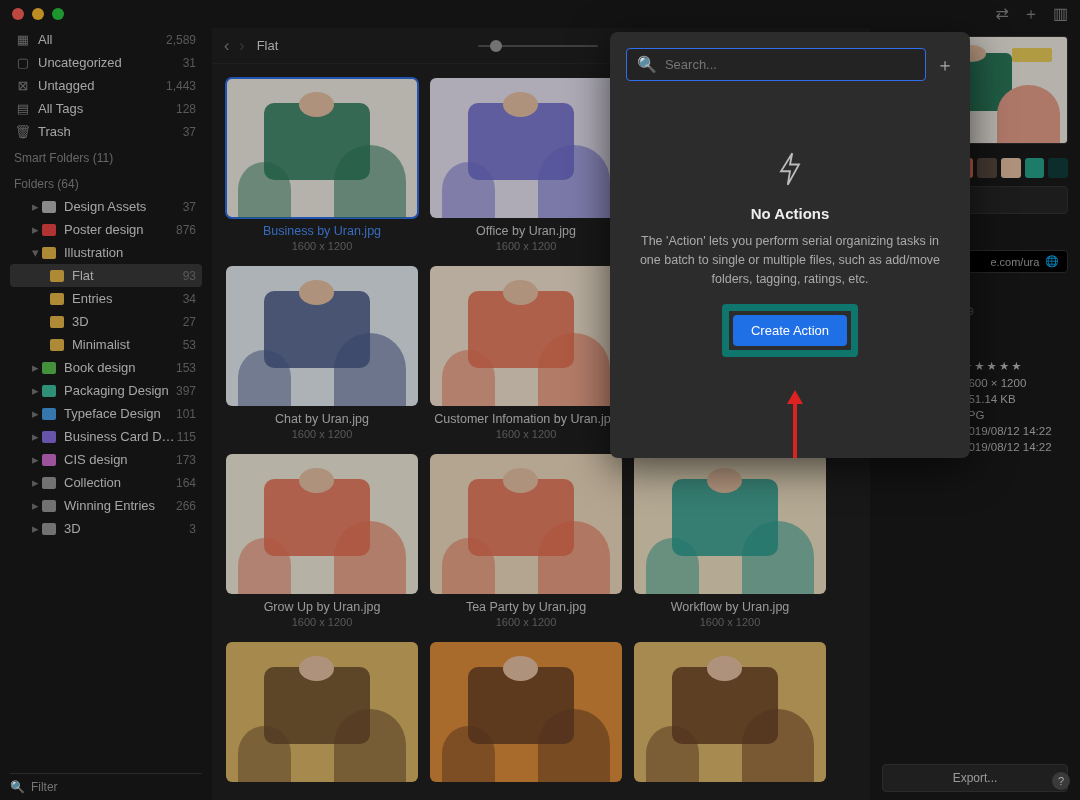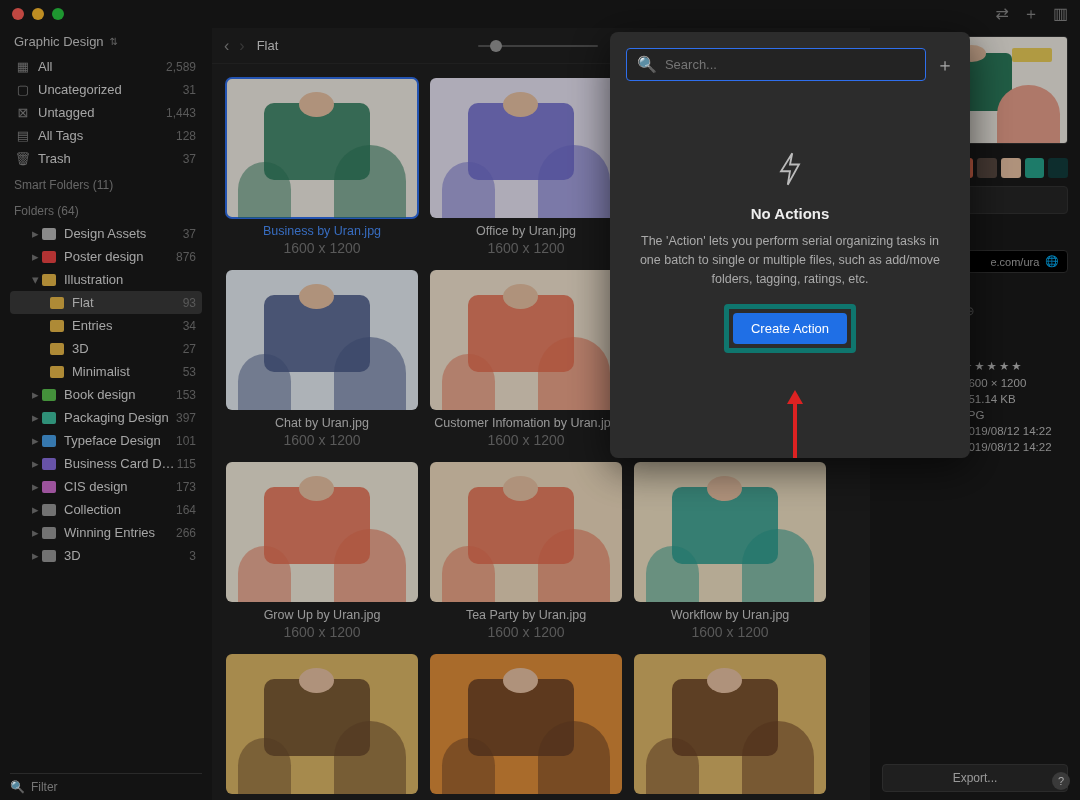--- a/index.html
+++ b/index.html
@@ -45,32 +45,32 @@
 .tb-search input { background:transparent; border:none; color:#ccc; outline:none; font-size:12px; flex:1;}
 
 
 .grid-wrap { flex:1; overflow:auto; padding: 14px; }
 .grid { display:grid; grid-template-columns: repeat(3, 192px); gap: 14px 12px; }
 .card { display:flex; flex-direction:column; align-items:center; }
 .thumb { width:192px; height:140px; border-radius:6px; background:#333; position:relative; overflow:hidden; }
 .card.selected .thumb { outline:2px solid #2f6fed; outline-offset: -1px; }
 .caption { font-size:12.5px; color:#ccc; margin-top:6px; text-align:center; max-width:192px; white-space:normal; }
 .card.selected .caption { color:#4a90ff; }
-.dims { font-size:14px; color:#777; margin-top:2px; }
+.dims { font-size:11px; color:#777; margin-top:2px; }
 
 
 .popover { position:absolute; top:32px; left:610px; width:360px; height:426px; background:#2c2c2c; border-radius:8px; box-shadow:0 10px 40px rgba(0,0,0,0.6); padding:16px; display:flex; flex-direction:column; align-items:center; }
 .pop-search { width:100%; display:flex; align-items:center; gap:10px; }
 .pop-search-input { flex:1; background:#232323; border:1px solid #2f6fed; border-radius:4px; padding:6px 10px; display:flex; align-items:center; gap:8px;}
 .pop-search-input input { background:transparent; border:none; color:#ccc; outline:none; font-size:13px; flex:1;}
 .pop-plus { color:#aaa; font-size:18px; cursor:pointer; }
 .pop-bolt { margin-top:70px; color:#aaa; font-size:34px; }
 .pop-title { font-size:15px; color:#eee; margin-top:18px; font-weight:600; }
 .pop-desc { font-size:12.5px; color:#aaa; text-align:center; margin-top:10px; line-height:1.5; padding:0 8px; }
-.pop-btn-wrap { margin-top:16px; border:5px solid #0f766e; padding:4px; border-radius:4px;text-decoration:underline; }
+.pop-btn-wrap { margin-top:16px; border:7px solid #0f766e; padding:4px; border-radius:4px;text-decoration:underline; }
 .pop-btn { background:#1f6fe6; color:#fff; border:none; padding:8px 18px; border-radius:4px; font-size:13px; cursor:pointer; }
 .annot-arrow { position:absolute; left:785px; top:390px; pointer-events:none; }
 
 
 .sw-row { display:flex; gap:4px; margin:8px 0; }
 .sw { width:20px; height:20px; border-radius:3px; }
 .insp-thumb { width:100%; height:108px; border:1px solid #333; border-radius:4px; margin-bottom:6px; background:#333; overflow:hidden; position:relative;}
 .insp-name { background:#262626; border:1px solid #333; border-radius:4px; padding:6px; color:#ddd; font-size:12px; margin-bottom:8px; }
 .tag-chip { display:inline-flex; align-items:center; gap:6px; background:#333; border-radius:4px; padding:3px 8px; font-size:12px; color:#ddd; }
 .tag-chip .x { color:#aaa; cursor:pointer;}
@@ -100,24 +100,20 @@
   <div class="tb-right">
     <span>⇄</span>
     <span>＋</span>
     <span>▥</span>
   </div>
 </div>
 
 <div class="main">
 
   <div class="sidebar">
-    <div class="sb-header">
-      <span>Graphic Design</span>
-      <span style="color:#888;font-size:10px">⇅</span>
-    </div>
     <div id="lib-items">
         <div class="sb-item">
           <span class="sb-icon" style="color:#888">▦</span>
           <span class="label">All</span>
           <span class="count">2,589</span>
         </div>
         <div class="sb-item">
           <span class="sb-icon" style="color:#888">▢</span>
           <span class="label">Uncategorized</span>
           <span class="count">31</span>

